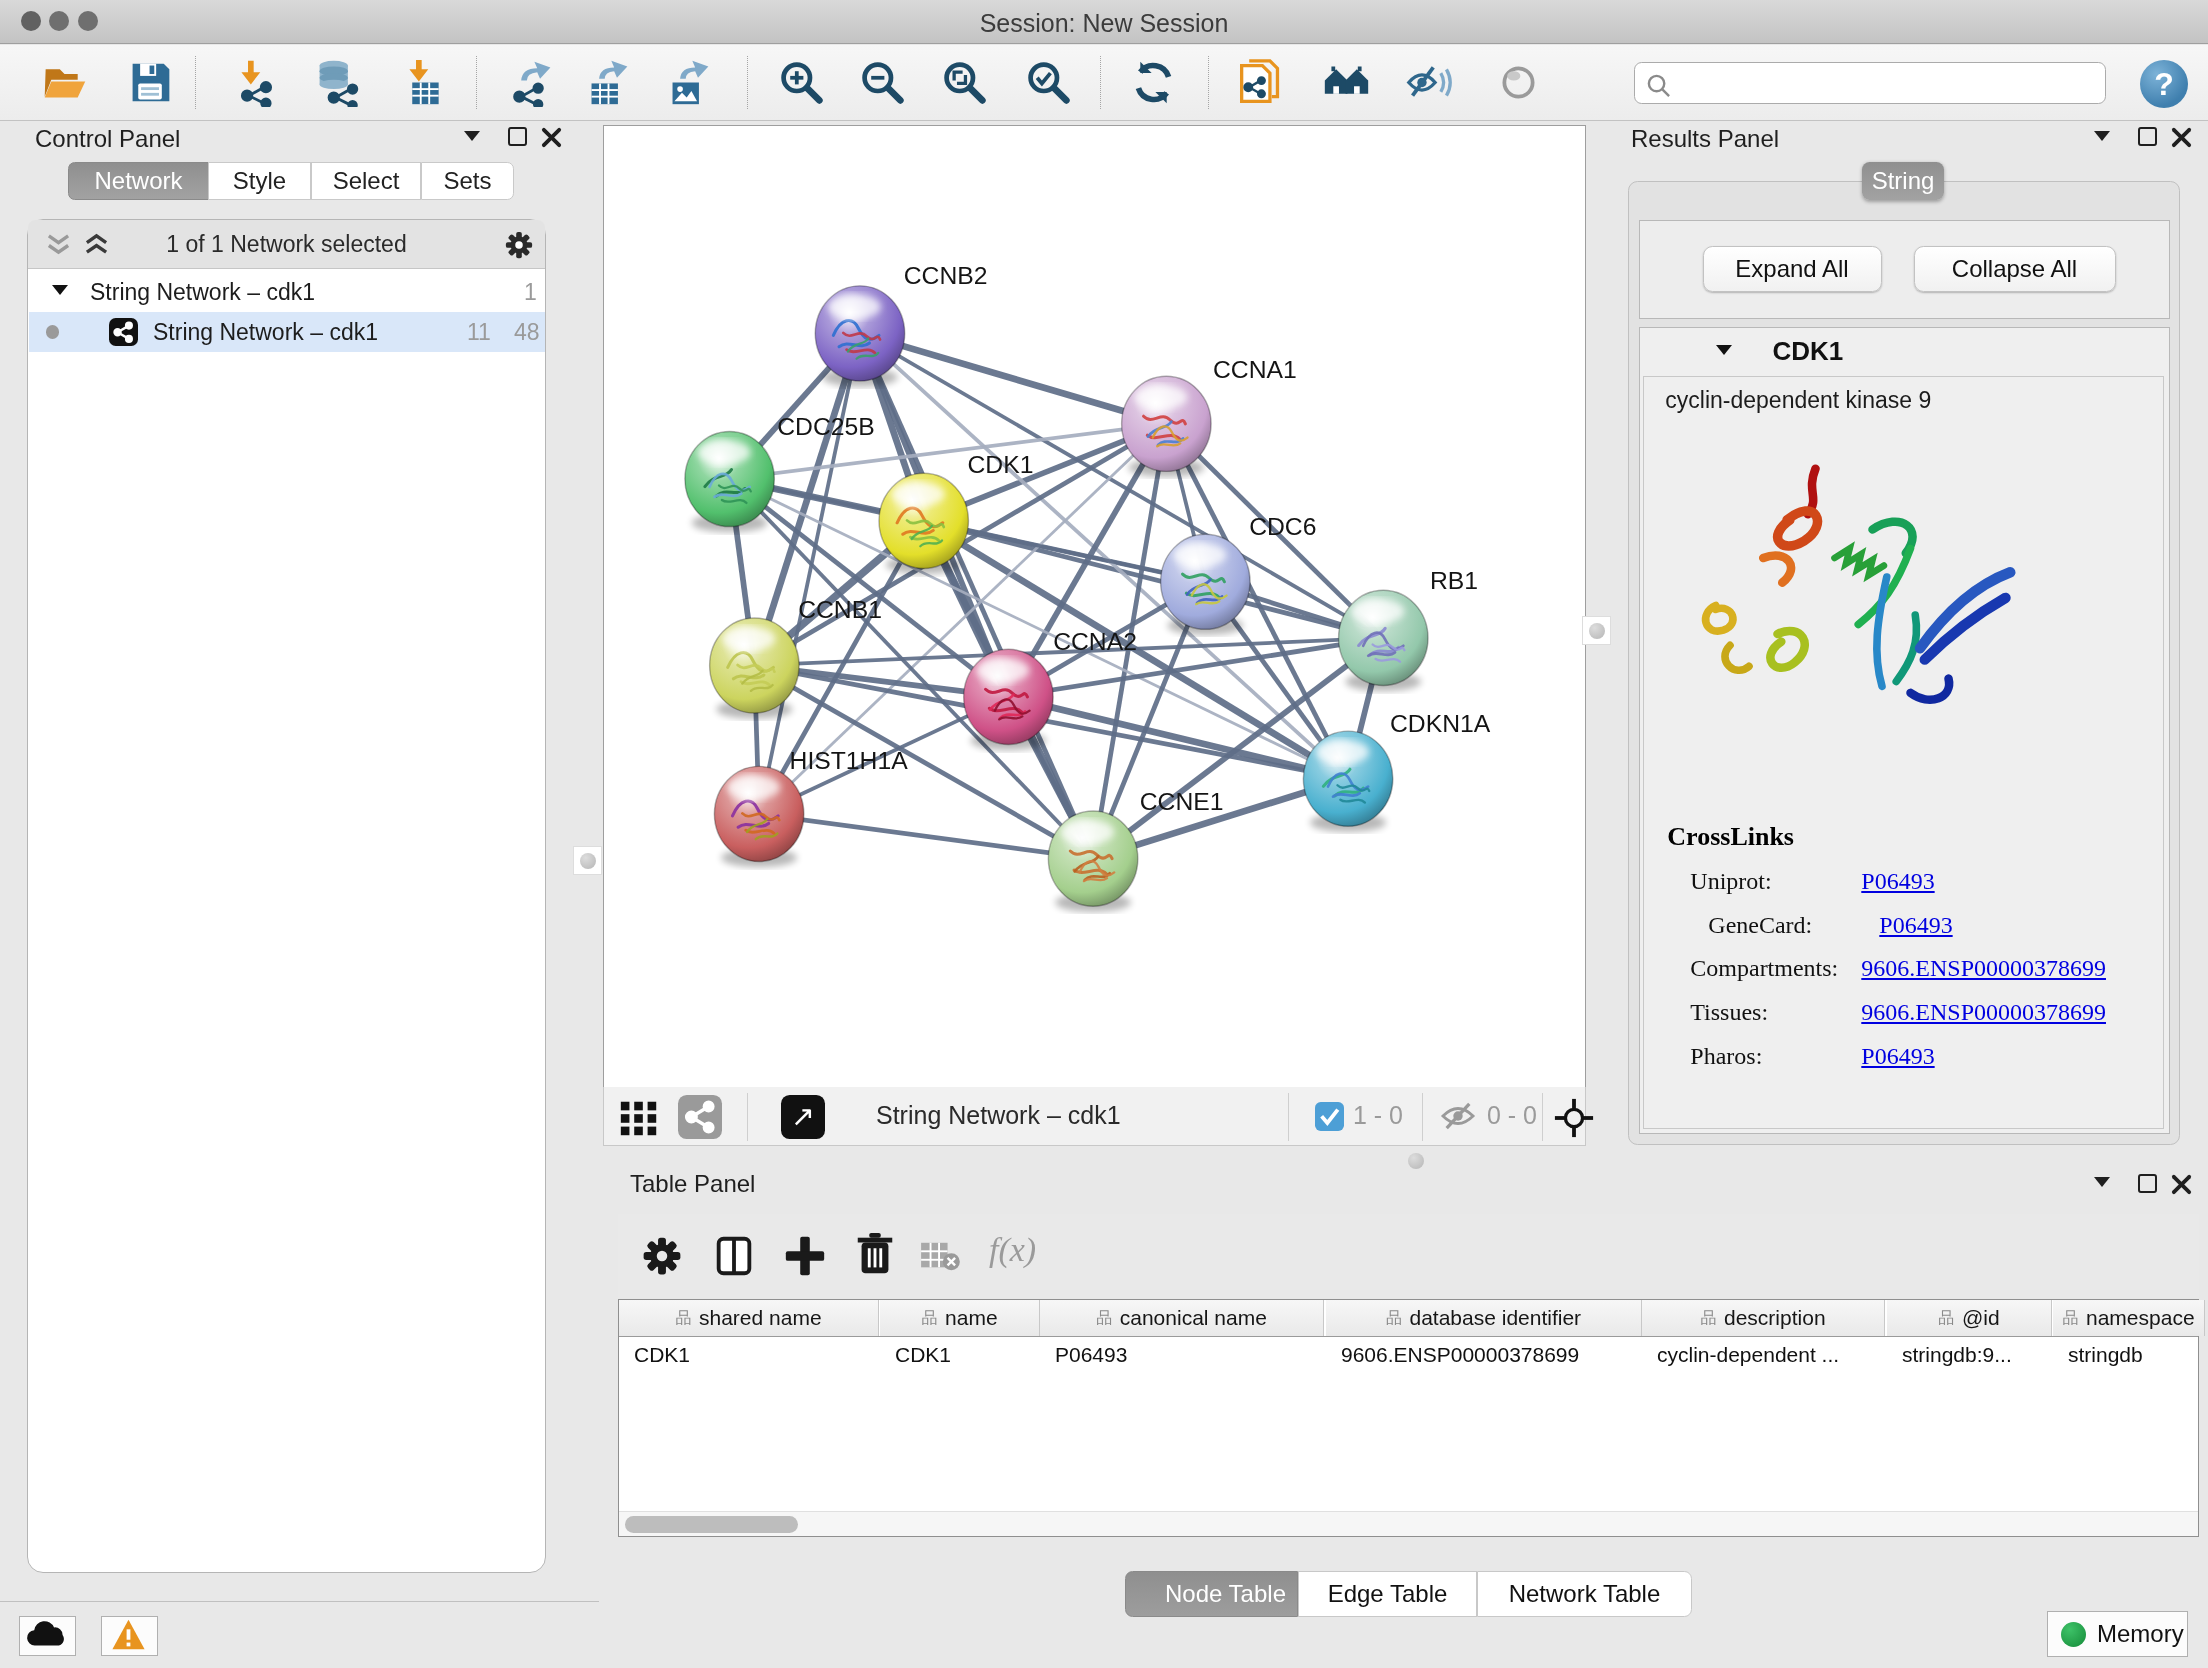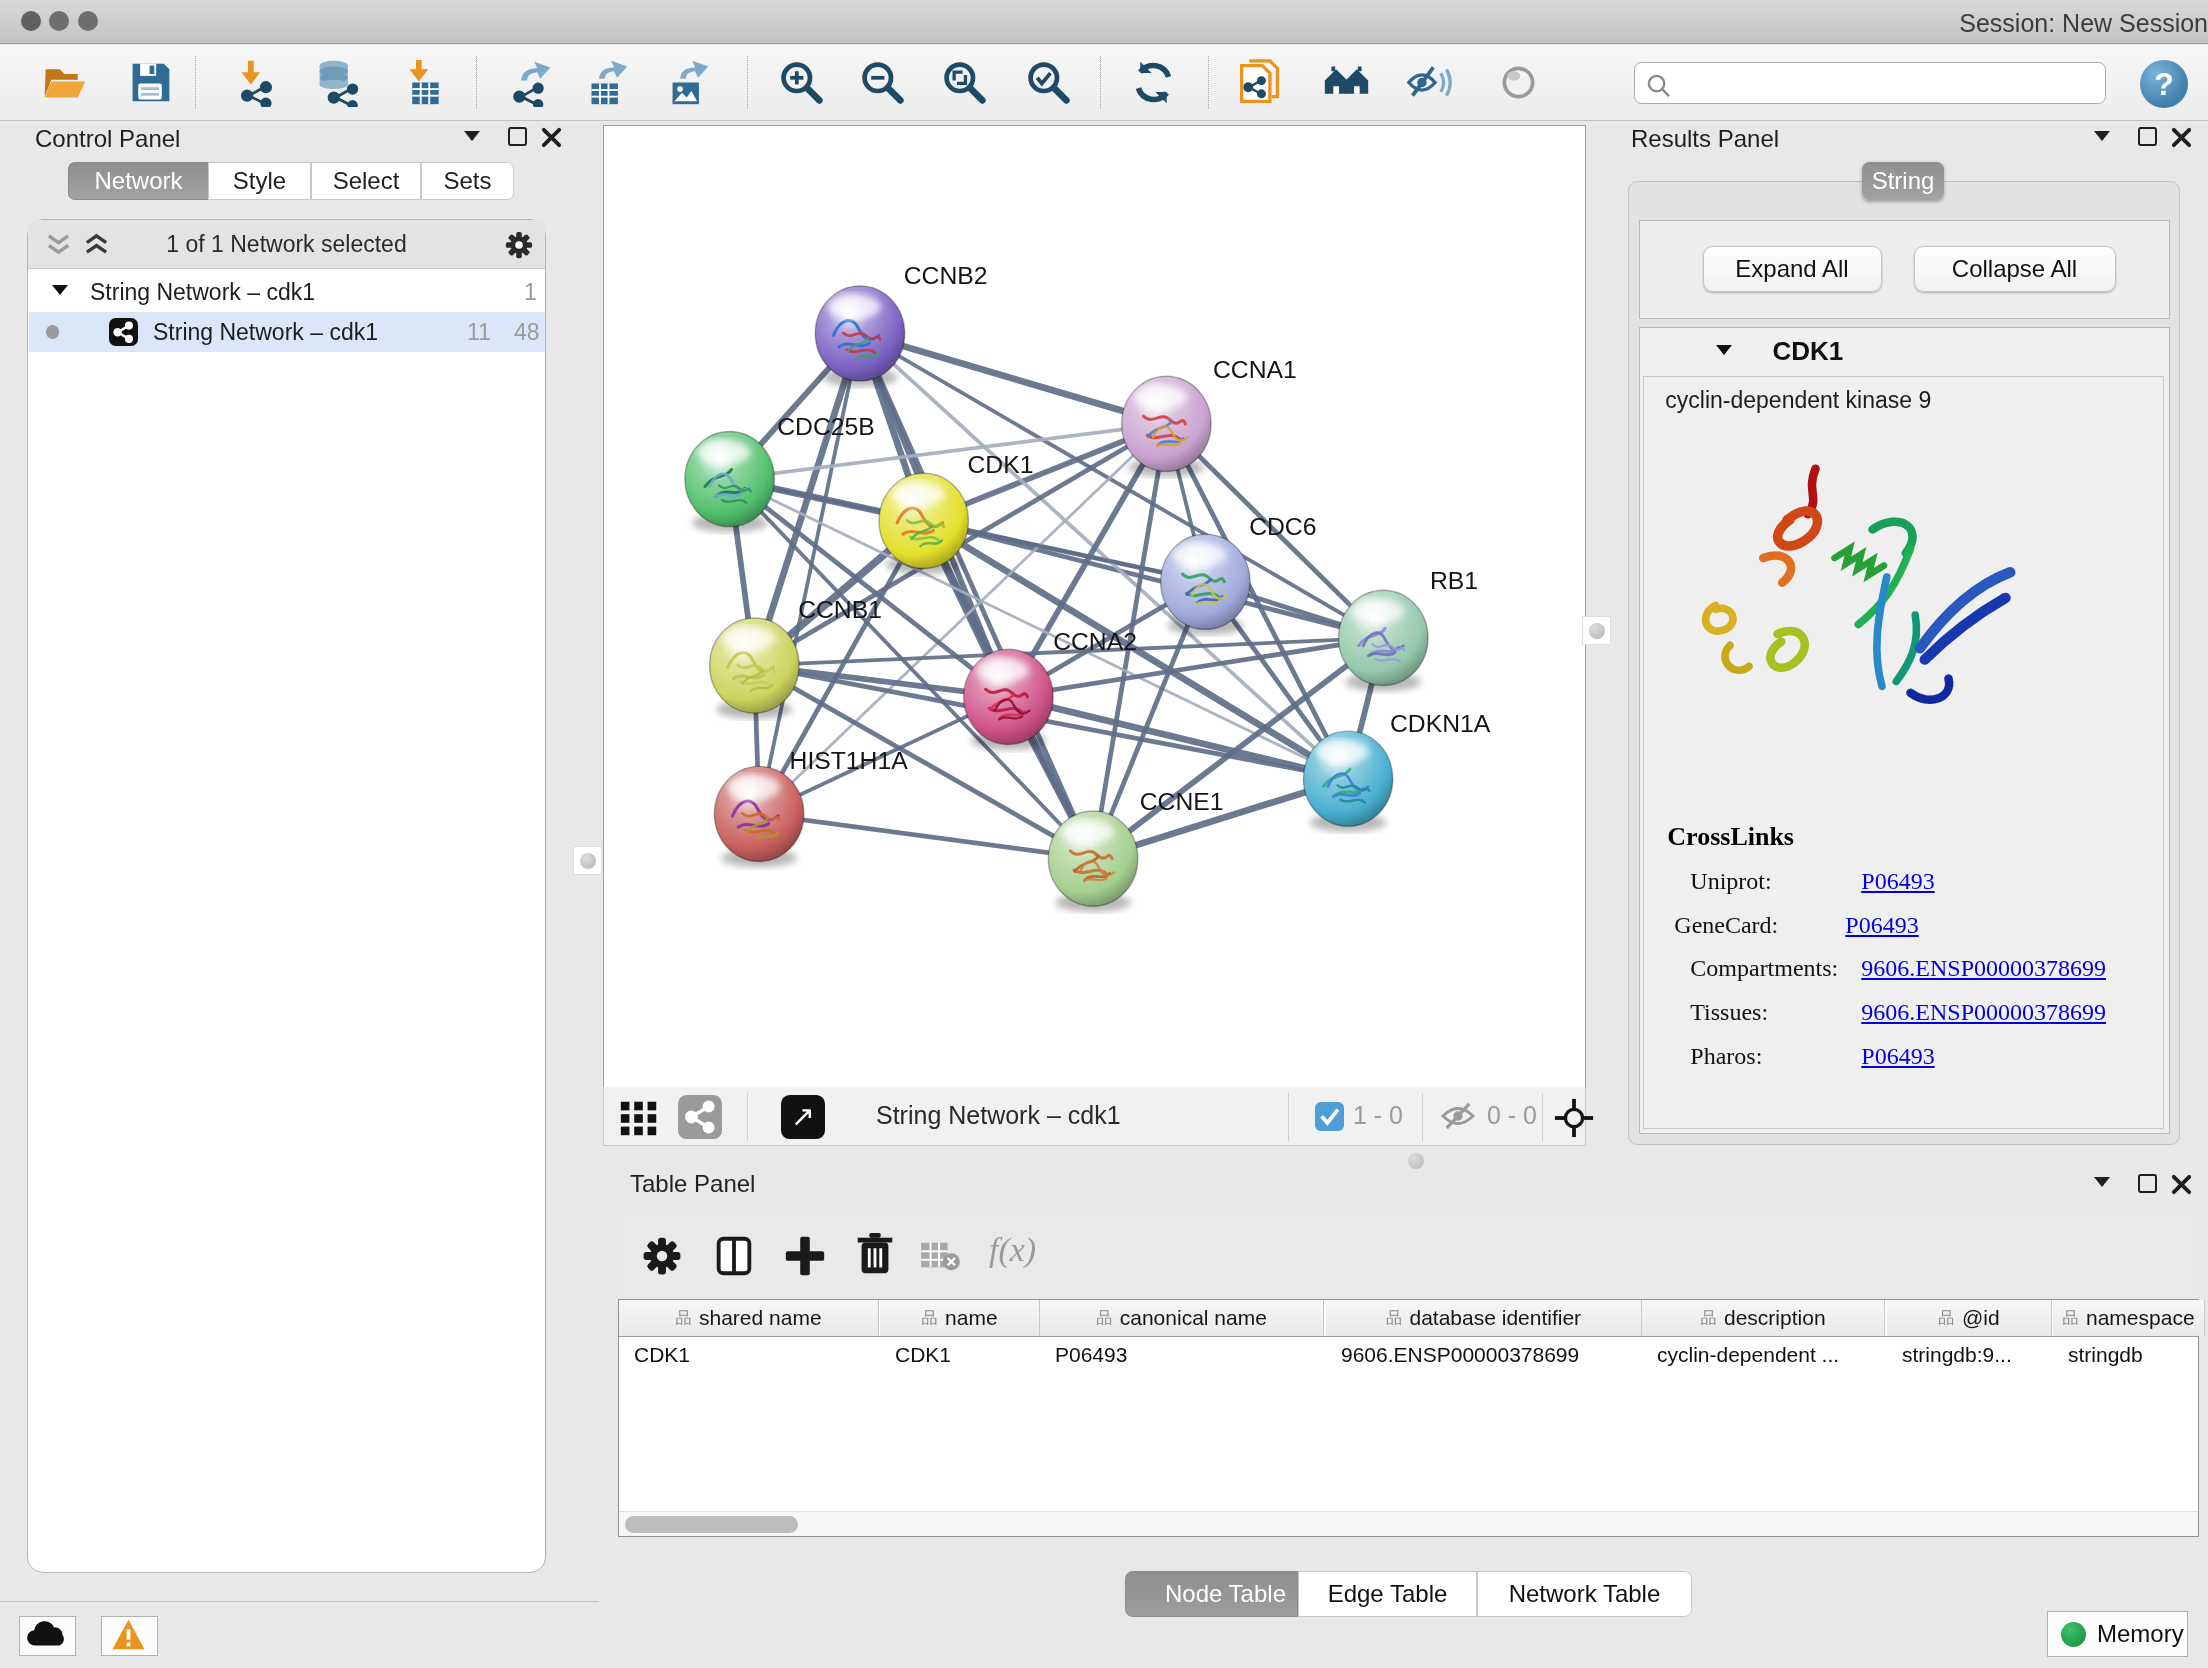--- a/index.html
+++ b/index.html
@@ -8,21 +8,21 @@
     font-family:"Liberation Sans", sans-serif;
     background:#e8e8e8; position:relative; overflow:hidden;
     -webkit-font-smoothing:antialiased;
   }
   .abs { position:absolute; }
 
   
   #titlebar { left:0; top:0; width:2208px; height:44px;
     background:linear-gradient(#d9d9d9,#c3c3c3); border-bottom:1px solid #9f9f9f; }
   .traffic { width:20px; height:20px; border-radius:50%; top:11.4px; background:#6f6f6f; }
-  #win-title { width:100%; top:8.6px; text-align:right; font-size:25px; color:#3c3c3c; }
+  #win-title { width:100%; top:8.6px; text-align:center; font-size:25px; color:#3c3c3c; }
 
   
   #toolbar { left:0; top:45px; width:2208px; height:76px;
     background:linear-gradient(#f7f7f7,#ececec); border-bottom:1px solid #c2c2c2; }
   .tb-icon { top:13.3px; width:49px; height:49px; }
   .tb-sep { top:11.4px; width:0; height:53px; border-left:1.9px dotted #a5a5a5; }
   #search-box { left:1634px; top:17px; width:472px; height:42px; background:#fff;
     border:1px solid #ababab; border-radius:7.6px; }
   #search-box input { position:absolute; left:44px; top:1.9px; width:418px; height:36px;
     border:none; outline:none; font-size:21px; background:transparent; }
@@ -671,21 +671,21 @@
           <path d="M225,140 c-10,45 -15,80 -5,115" stroke="#2888c8" stroke-width="8"></path>
           <path d="M355,135 c-40,15 -70,45 -95,80" stroke="#2858c0" stroke-width="11"></path>
           <path d="M350,162 c-35,20 -60,40 -85,65" stroke="#1838b0" stroke-width="11"></path>
           <path d="M250,262 c20,15 45,5 40,-15" stroke="#1028a0" stroke-width="9"></path>
         </g>
       </svg>
       <div id="crosslinks">
         <span class="abs hd" style="left:23px;top:445px">CrossLinks</span>
         <div id="cl-rows">
             <div class="cl-row" style="left: 46px; top: 491px; width: 457px;"><span>Uniprot:</span><a href="#" style="position: absolute; left: 171px;">P06493</a></div>
-            <div class="cl-row" style="left: 30px; top: 535px; width: 457px;"><span>GeneCard:</span><a href="#" style="position: absolute; left: 171px;">P06493</a></div>
+            <div class="cl-row" style="left: 64px; top: 535px; width: 457px;"><span>GeneCard:</span><a href="#" style="position: absolute; left: 171px;">P06493</a></div>
             <div class="cl-row" style="left: 46px; top: 578px; width: 457px;"><span>Compartments:</span><a href="#" style="position: absolute; left: 171px;">9606.ENSP00000378699</a></div>
             <div class="cl-row" style="left: 46px; top: 622px; width: 457px;"><span>Tissues:</span><a href="#" style="position: absolute; left: 171px;">9606.ENSP00000378699</a></div>
             <div class="cl-row" style="left: 46px; top: 666px; width: 457px;"><span>Pharos:</span><a href="#" style="position: absolute; left: 171px;">P06493</a></div>
           </div>
       </div>
     </div>
   </div>
 </div>
 
 <div id="tp-title" class="abs panel-title">Table Panel</div>

